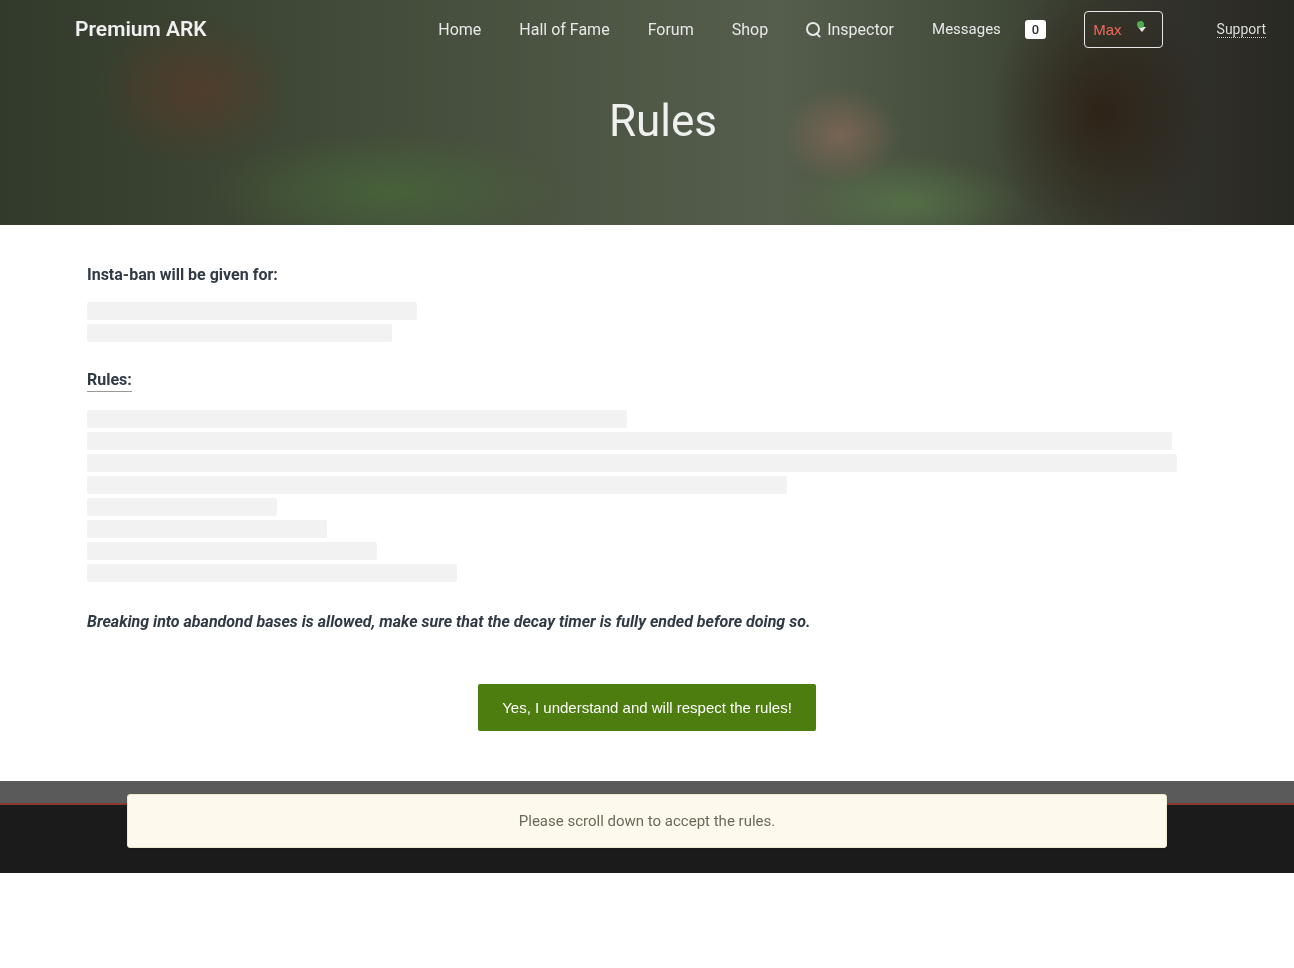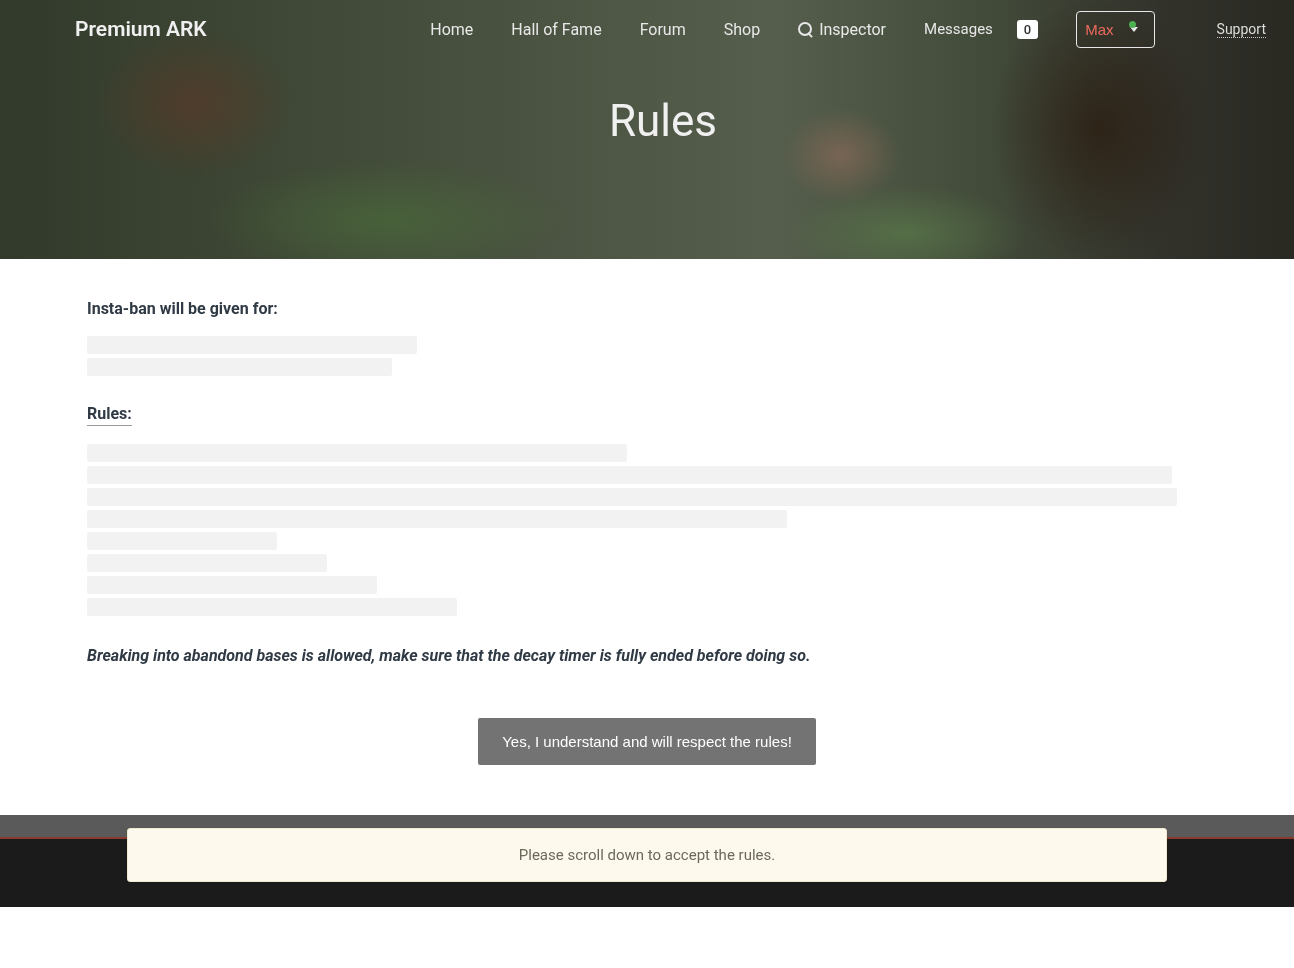--- a/index.html
+++ b/index.html
@@ -4,21 +4,21 @@
 <style>
   * { margin: 0; padding: 0; box-sizing: border-box; }
   body {
     font-family: -apple-system, BlinkMacSystemFont, "Segoe UI", Roboto, "Helvetica Neue", Arial, sans-serif;
     color: #333;
     background: #fff;
     width: 1294px;
     position: relative;
   }
   .hero {
-    height: 259px;
+    height: 225px;
     width: 100%;
     position: relative;
     background: linear-gradient(rgba(40,40,40,0.45), rgba(40,40,40,0.45)),
                 linear-gradient(90deg, #3a4a2e 0%, #4a5a3a 15%, #5a6b4a 30%, #6b7a5a 45%, #7a8a6a 60%, #5a6b4a 75%, #3a3a2e 90%, #2a2a1e 100%);
     background-size: cover;
   }
   .hero-bg {
     position: absolute;
     inset: 0;
     background:
@@ -103,21 +103,21 @@
     border-left: 4px solid transparent;
     border-right: 4px solid transparent;
     border-top: 5px solid #e8e8e8;
   }
   .support-link {
     color: #ddd;
     font-size: 14px;
     text-decoration: none;
     border-bottom: 1px dotted #ccc;
     cursor: pointer;
-    margin-left: 24px;
+    margin-left: 16px;
     margin-right: 8px;
   }
   .hero-title {
     position: absolute;
     top: 95px;
     left: 0; right: 0;
     text-align: center;
     color: #f0f0f0;
     font-size: 44px;
     font-weight: 400;
@@ -163,21 +163,21 @@
     color: #303a45;
     margin: 27px 0 40px;
     line-height: 1.5;
     font-style: italic;
   }
   .accept-wrap {
     text-align: center;
     margin-top: 50px;
   }
   .accept-btn {
-    background: #737373;
+    background: #4d7c0f;
     color: #fff;
     border: none;
     padding: 15px 24px;
     font-size: 15px;
     border-radius: 2px;
     cursor: pointer;
   }
   .footer-strip {
     height: 22px;
     background: #5a5a5a;

